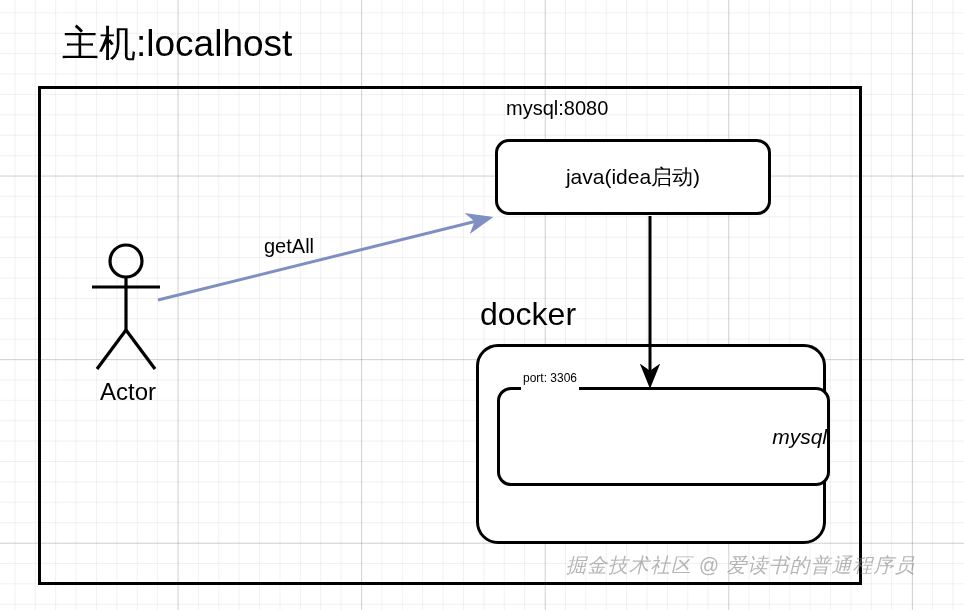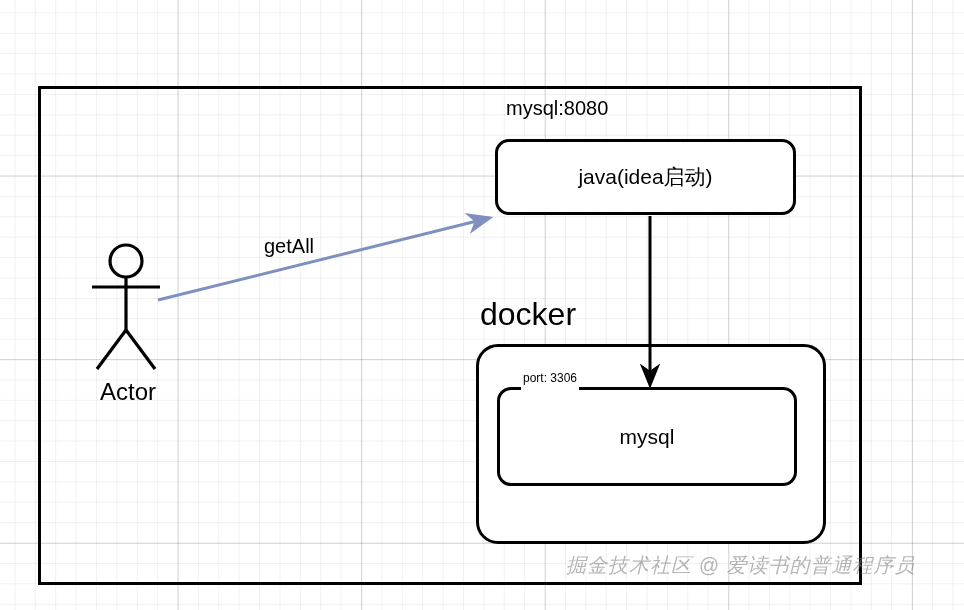--- a/index.html
+++ b/index.html
@@ -50,21 +50,21 @@
     border: 3px solid #000;
     box-sizing: border-box;
     background: transparent;
   }
 
   
   .java-box {
     position: absolute;
     left: 495px;
     top: 139px;
-    width: 301px;
+    width: 276px;
     height: 76px;
     border: 3px solid #000;
     border-radius: 14px;
     box-sizing: border-box;
     background: #ffffff;
     display: flex;
     align-items: center;
     justify-content: center;
   }
   .java-label {
@@ -100,29 +100,30 @@
     height: 200px;
     border: 3px solid #000;
     border-radius: 22px;
     box-sizing: border-box;
     background: #ffffff;
   }
   .mysql-box {
     position: absolute;
     left: 497px;
     top: 387px;
-    width: 300px;
+    width: 333px;
     height: 99px;
     border: 3px solid #000;
     border-radius: 14px;
     box-sizing: border-box;
     background: #ffffff;
     display: flex;
     align-items: center;
-    justify-content: center;
+    justify-content: flex-end;
+    font-style: italic;
   }
   .mysql-label {
     font-size: 21px;
     color: #000;
     white-space: nowrap;
   }
   .port-3306 {
     position: absolute;
     left: 521px;
     top: 366px;
@@ -184,20 +185,21 @@
     color: rgba(120,120,120,0.55);
     white-space: nowrap;
     letter-spacing: 1px;
   }
 </style>
 </head>
 <body>
 
 <div id="page">
 
+  <div class="title">主机:localhost</div>
 
   <div class="host-box"></div>
 
   <div class="port-8080">mysql:8080</div>
 
   <div class="java-box">
     <span class="java-label">java(idea启动)</span>
   </div>
 
   <div class="docker-label">docker</div>

